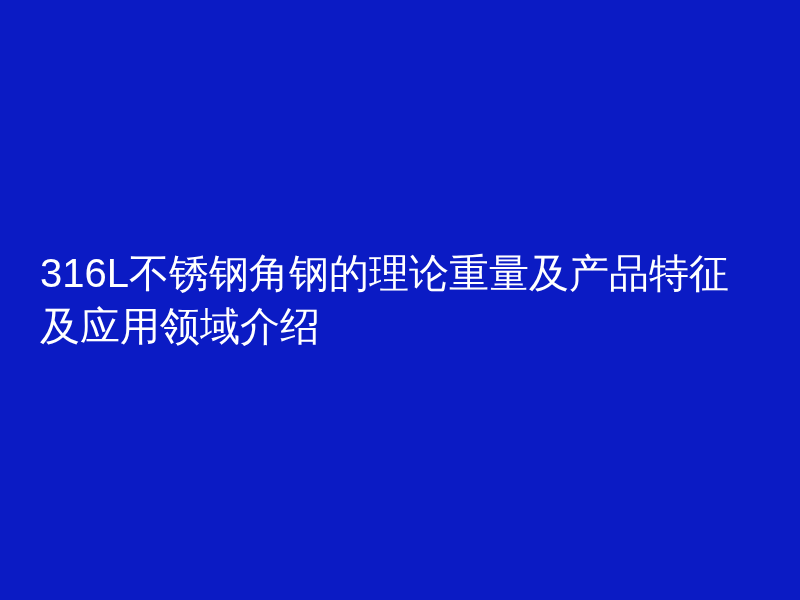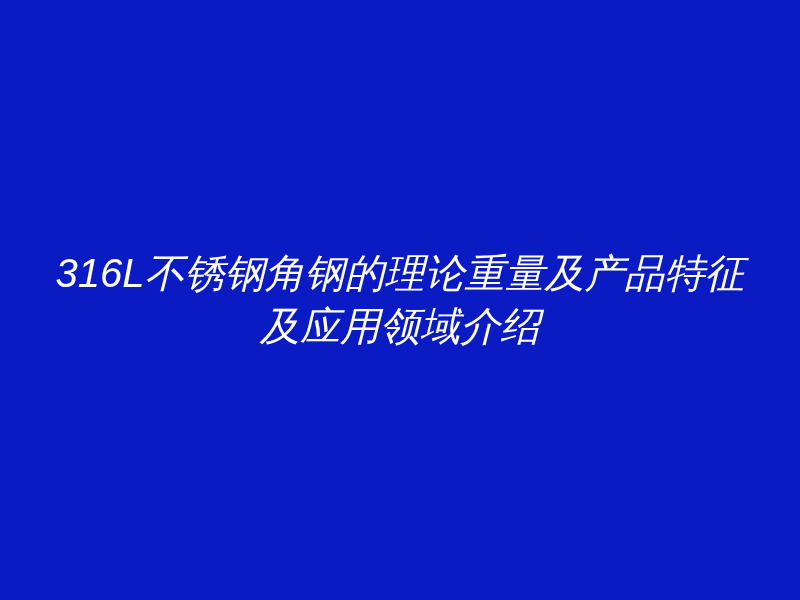--- a/index.html
+++ b/index.html
@@ -18,24 +18,23 @@
     height: 600px;
     background: #0b1bc4;
     display: flex;
     align-items: center;
     justify-content: center;
     box-sizing: border-box;
   }
   #title-block {
     width: 760px;
     margin: 0 auto;
-    text-align: center;
+    text-align: left;
     padding: 0 20px;
     box-sizing: border-box;
-    font-style: italic;
   }
   #title-text {
     color: #ffffff;
     font-family: "Liberation Sans", "DejaVu Sans", sans-serif;
     font-size: 40px;
     line-height: 53px;
     font-weight: 400;
     letter-spacing: 0px;
     white-space: normal;
     word-break: break-all;

